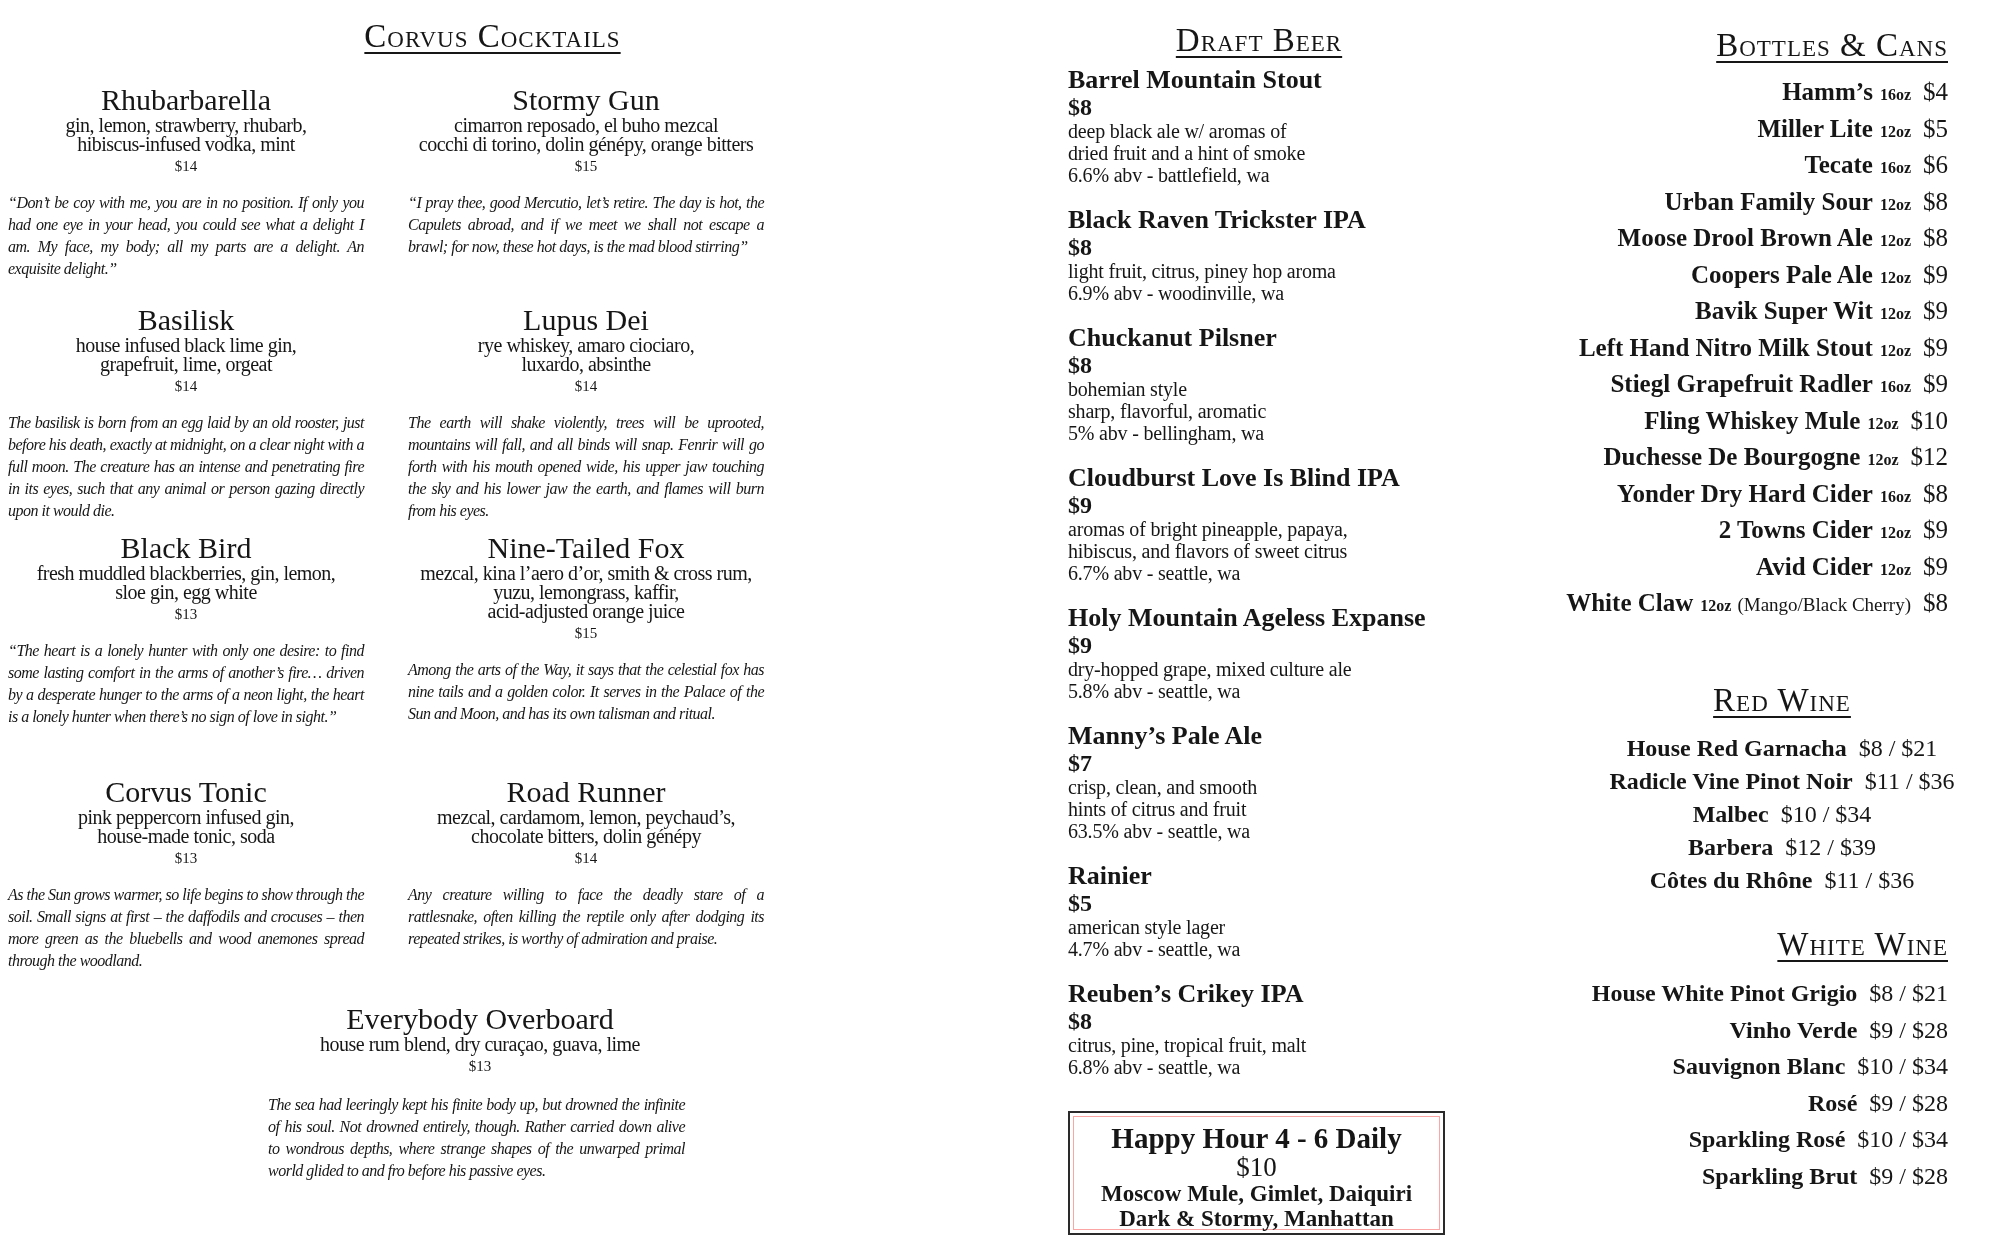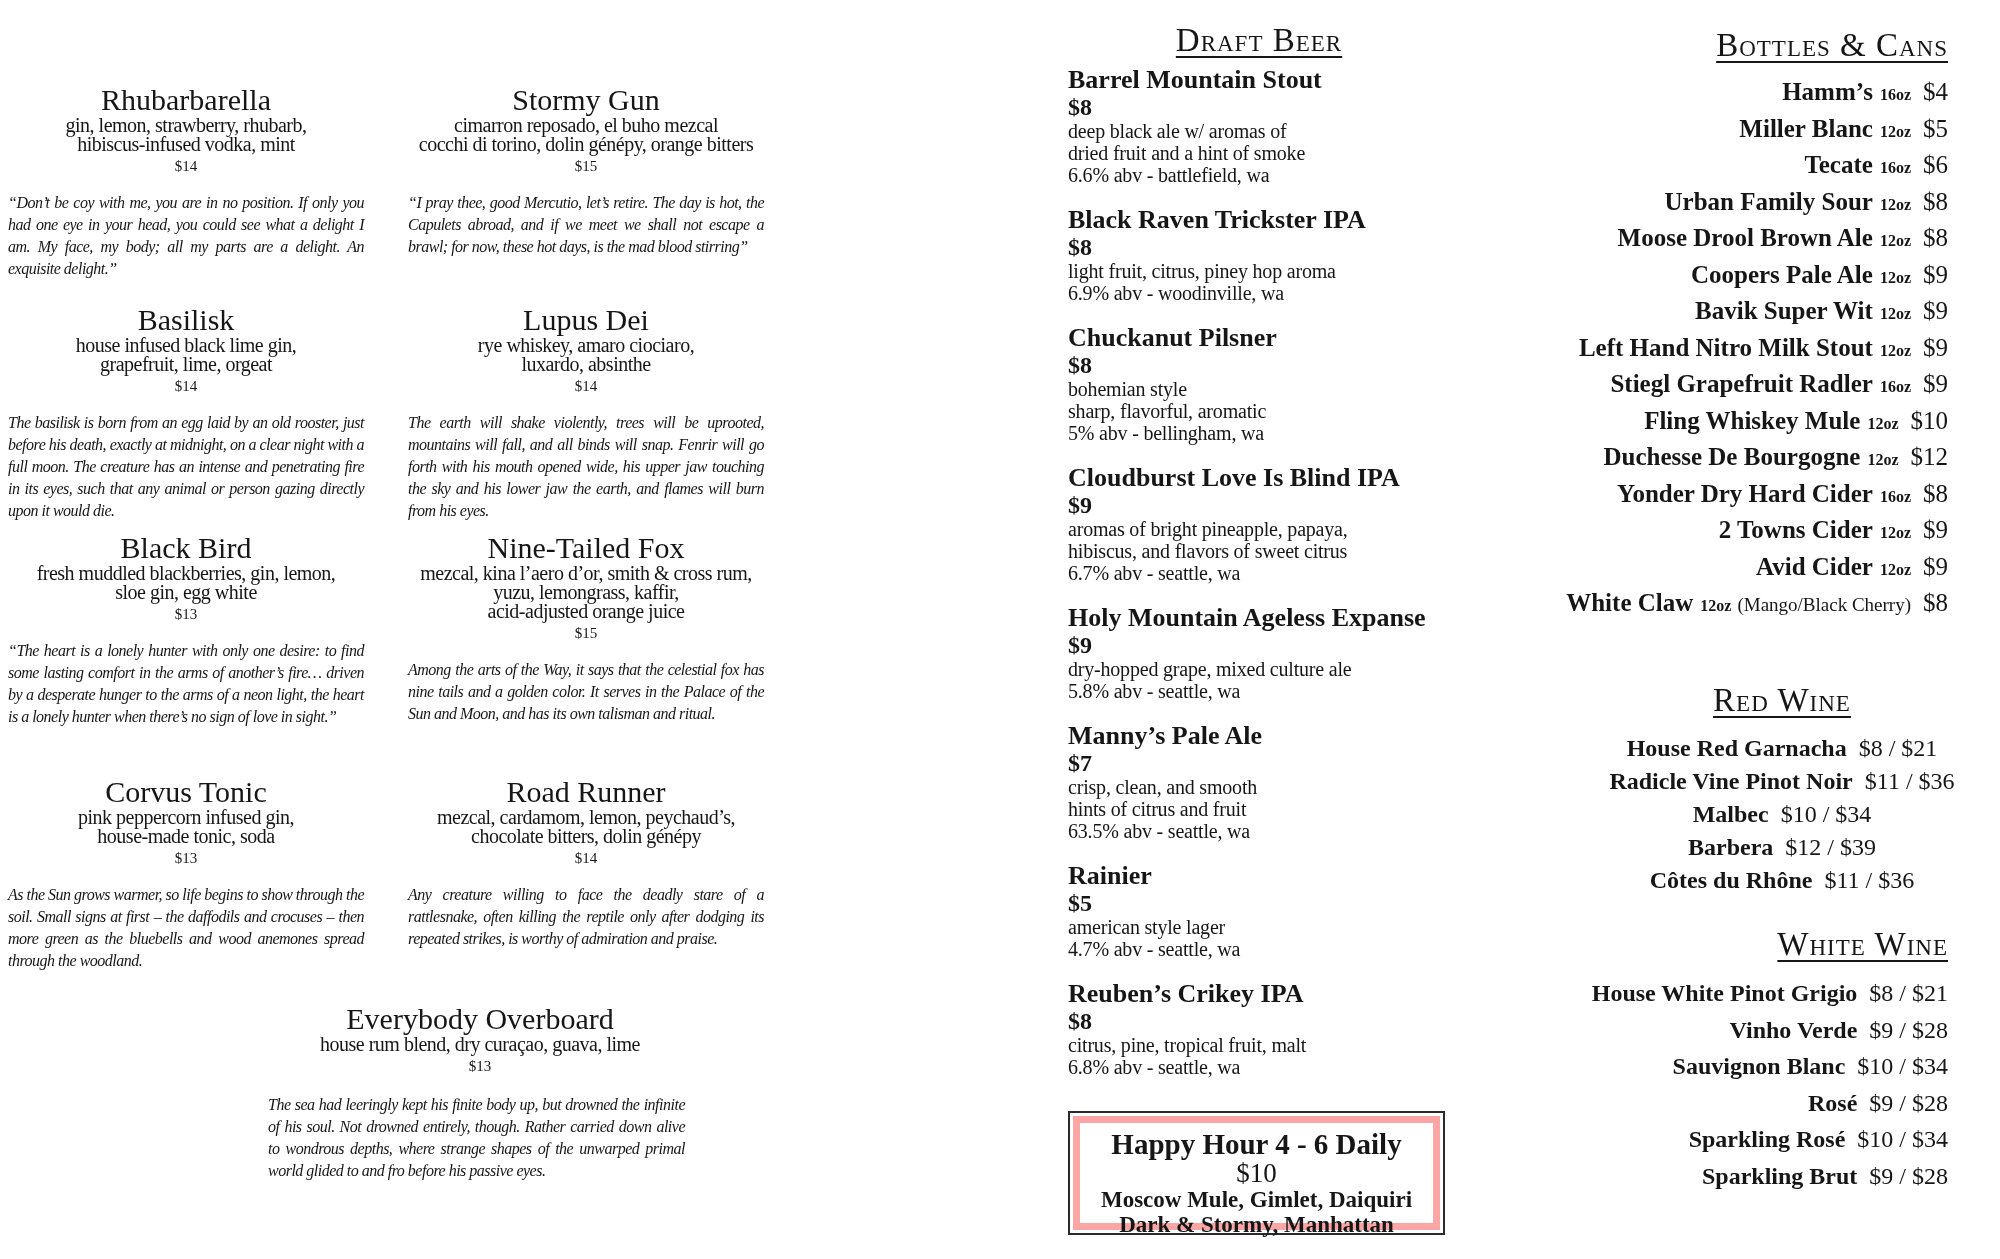--- a/index.html
+++ b/index.html
@@ -41,21 +41,21 @@
   .beer-col{position:absolute;left:1068px;top:22px;width:382px;}
   .beer-col .hdr{text-align:center;margin-bottom:8px;}
   .beer{margin-bottom:20px;}
   .beer-name{font-size:26px;font-weight:bold;line-height:28px;white-space:nowrap;}
   .beer-price{font-size:24px;font-weight:bold;line-height:26px;}
   .beer-desc{font-size:20px;line-height:22px;letter-spacing:-0.2px;white-space:pre-line;}
 
   
   .hh-box{position:absolute;left:1068px;top:1111px;width:377px;height:124px;
     border:2px solid #2a2a2a;padding:3px;box-sizing:border-box;}
-  .hh-inner{border:7px solid #fca5a5;width:100%;height:100%;box-sizing:border-box;
+  .hh-inner{border:1px solid #fca5a5;width:100%;height:100%;box-sizing:border-box;
     text-align:center;padding-top:6px;}
   .hh-title{font-size:29px;font-weight:bold;line-height:30px;}
   .hh-price{font-size:27px;line-height:28px;}
   .hh-items{font-size:23px;font-weight:bold;line-height:25px;white-space:pre-line;}
 
   
   .right-col{position:absolute;left:1462px;top:27px;width:486px;text-align:right;}
   .bottles-list{margin-top:12px;}
   .b-item{font-size:25px;line-height:33.5px;white-space:nowrap;}
   .b-name{font-weight:bold;}
@@ -72,20 +72,23 @@
   .w-item{font-size:24px;line-height:33px;white-space:nowrap;}
   .white-wine .w-item{line-height:36.5px;}
   .w-name{font-weight:bold;}
   .w-price{margin-left:12px;}
 </style>
 </head>
 <body>
 
 <div class="page">
 
+  <div class="cocktails-header">
+    <span class="sec-h">Corvus Cocktails</span>
+  </div>
 
   <div class="col col1">
 
       <div class="cocktail">
         <div class="c-name">Rhubarbarella</div>
         <div class="c-ing">gin, lemon, strawberry, rhubarb,
 hibiscus-infused vodka, mint</div>
         <div class="c-price">$14</div>
         <div class="c-quote">“Don’t be coy with me, you are in no position. If only you had one eye in your head, you could see what a delight I am. My face, my body; all my parts are a delight. An exquisite delight.”</div>
       </div>
@@ -234,21 +237,21 @@
 Dark &amp; Stormy, Manhattan</div>
     </div>
   </div>
 
   <div class="right-col">
     <span class="sec-h">Bottles &amp; Cans</span>
     <div class="bottles-list">
 
         <div class="b-item"><span class="b-name">Hamm’s</span><span class="b-size">16oz</span><span class="b-note"></span><span class="b-price">$4</span></div>
 
-        <div class="b-item"><span class="b-name">Miller Blanc</span><span class="b-size">12oz</span><span class="b-note"></span><span class="b-price">$5</span></div>
+        <div class="b-item"><span class="b-name">Miller Lite</span><span class="b-size">12oz</span><span class="b-note"></span><span class="b-price">$5</span></div>
 
         <div class="b-item"><span class="b-name">Tecate</span><span class="b-size">16oz</span><span class="b-note"></span><span class="b-price">$6</span></div>
 
         <div class="b-item"><span class="b-name">Urban Family Sour</span><span class="b-size">12oz</span><span class="b-note"></span><span class="b-price">$8</span></div>
 
         <div class="b-item"><span class="b-name">Moose Drool Brown Ale</span><span class="b-size">12oz</span><span class="b-note"></span><span class="b-price">$8</span></div>
 
         <div class="b-item"><span class="b-name">Coopers Pale Ale</span><span class="b-size">12oz</span><span class="b-note"></span><span class="b-price">$9</span></div>
 
         <div class="b-item"><span class="b-name">Bavik Super Wit</span><span class="b-size">12oz</span><span class="b-note"></span><span class="b-price">$9</span></div>

